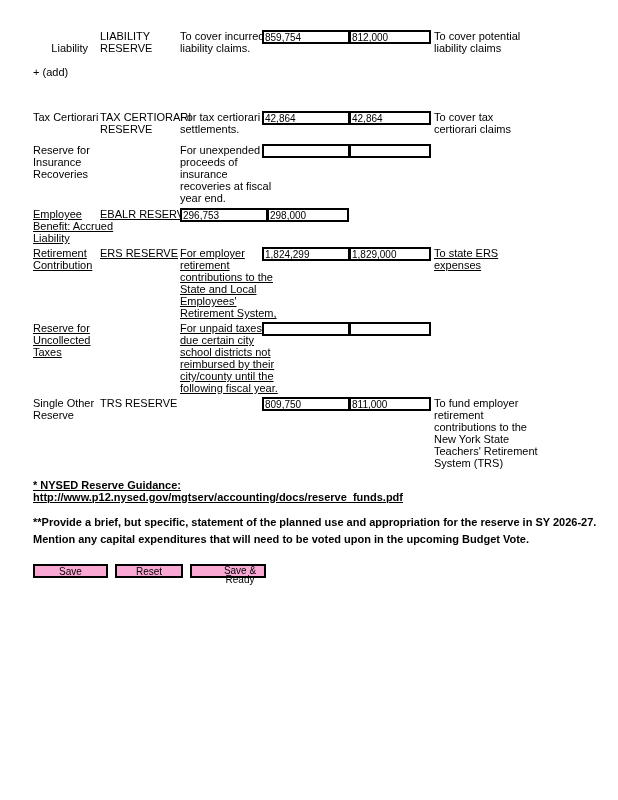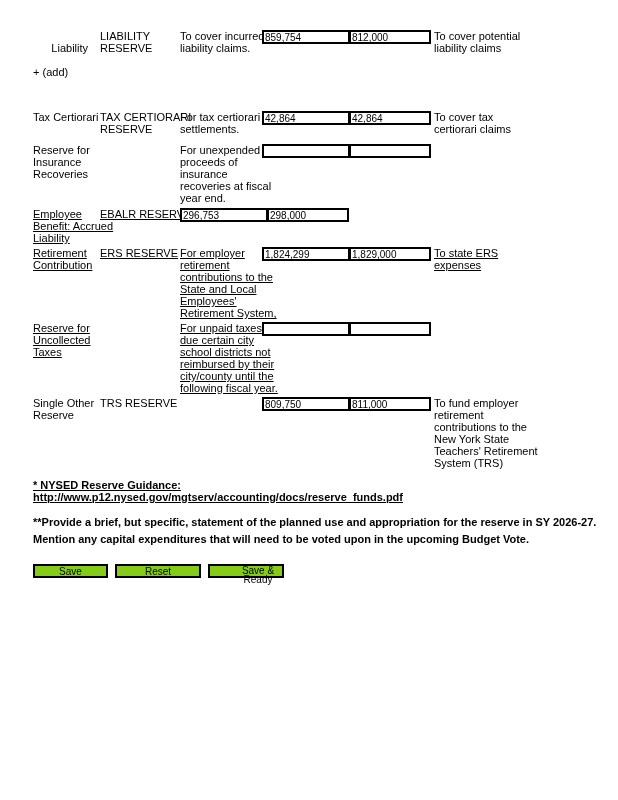--- a/index.html
+++ b/index.html
@@ -26,26 +26,26 @@
   .mb9{margin-bottom:9px;}
   .mb4{margin-bottom:4px;}
   .mb3{margin-bottom:3px;text-decoration:underline;}
   .addlink{display:block;}
   .footer{margin-top:10px;font-weight:bold;}
   .guid{ text-decoration:underline; color:#000; display:block;}
   .osc{margin-top:7px;margin-left:10px;}
   .note{margin-top:11px;width:565px;white-space:normal;line-height:17px;}
   .btnrow{margin-top:16px;display:flex;gap:7px;}
   .btn{
-    height:14px;box-sizing:border-box;border:2px solid #000;background:#84cc16;
+    height:14px;box-sizing:border-box;border:2px solid #000;background:#f9a8d4;
     font-family:"Liberation Sans","DejaVu Sans",sans-serif;
     font-size:10px;line-height:9px;padding:0;margin:0;color:#000;
   }
   .btn.save{width:75px;}
-  .btn.reset{width:86px;}
+  .btn.reset{width:68px;}
   .btn.ready{width:76px;padding-left:24px;}
 </style>
 </head>
 <body>
 
 <div id="page">
 
   <div class="row mb9">
     <div class="c1">
       <span>Liability</span>

